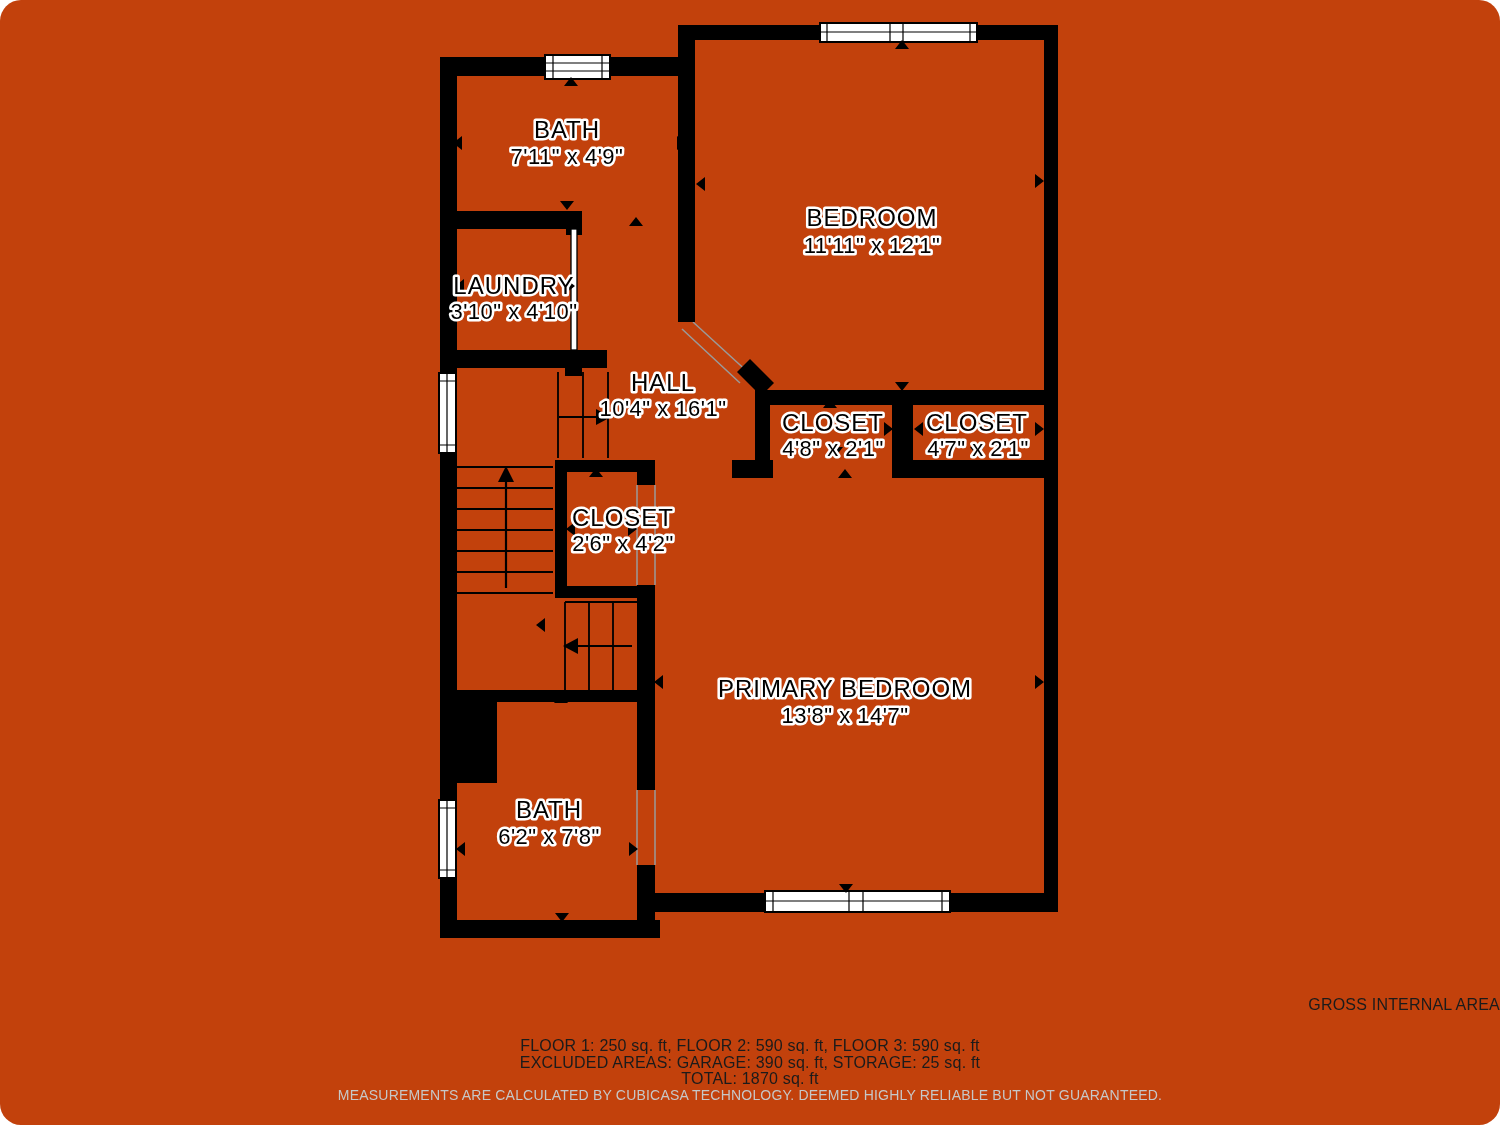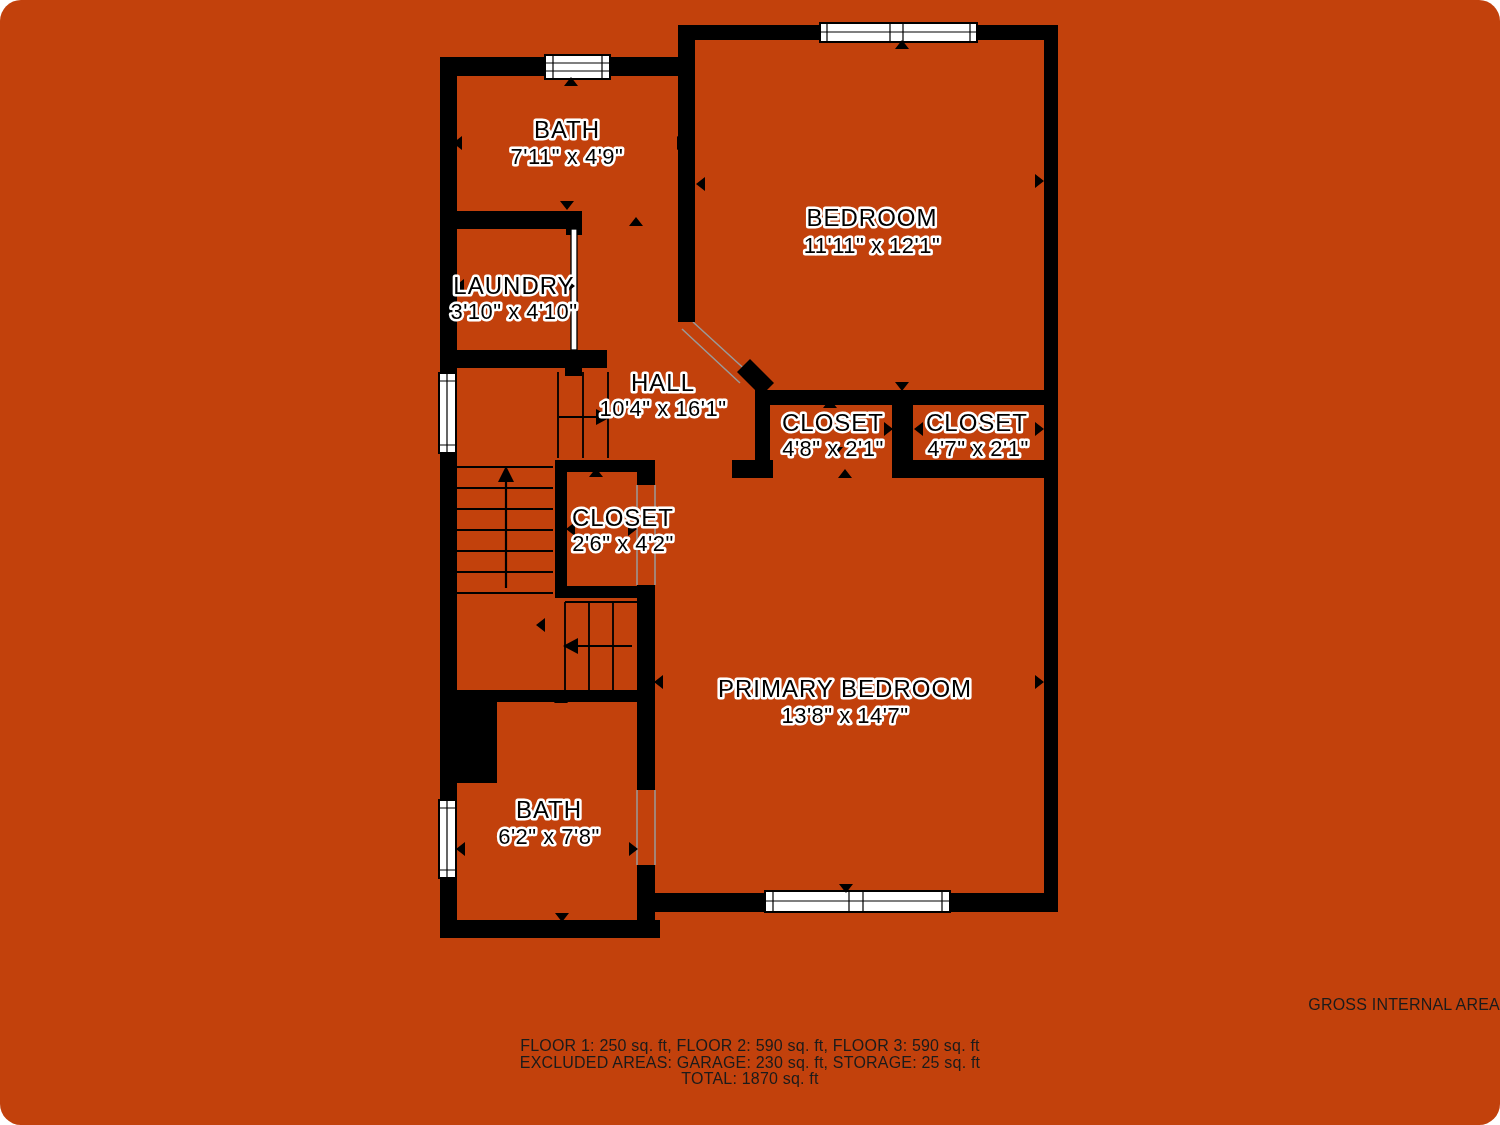--- a/index.html
+++ b/index.html
@@ -134,16 +134,17 @@
     <text class="room-name" x="845" y="697">PRIMARY BEDROOM</text>
     <text class="room-dims" x="845" y="723">13'8" x 14'7"</text>
 
     <text class="room-name" x="549" y="818">BATH</text>
     <text class="room-dims" x="549" y="844">6'2" x 7'8"</text>
   </svg>
 
   
   <div class="footer-line" style="top:996px;text-align:right;">GROSS INTERNAL AREA</div>
   <div class="footer-line" style="top:1037px;">FLOOR 1: 250 sq. ft, FLOOR 2: 590 sq. ft, FLOOR 3: 590 sq. ft</div>
-  <div class="footer-line" style="top:1054px;">EXCLUDED AREAS: GARAGE: 230 sq. ft, STORAGE: 25 sq. ft</div>
+  <div class="footer-line" style="top:1054px;">EXCLUDED AREAS: GARAGE: 390 sq. ft, STORAGE: 25 sq. ft</div>
   <div class="footer-line" style="top:1070px;">TOTAL: 1870 sq. ft</div>
+  <div class="footer-line disclaimer" style="top:1087px;">MEASUREMENTS ARE CALCULATED BY CUBICASA TECHNOLOGY. DEEMED HIGHLY RELIABLE BUT NOT GUARANTEED.</div>
 
 </div>
 
 </body></html>

